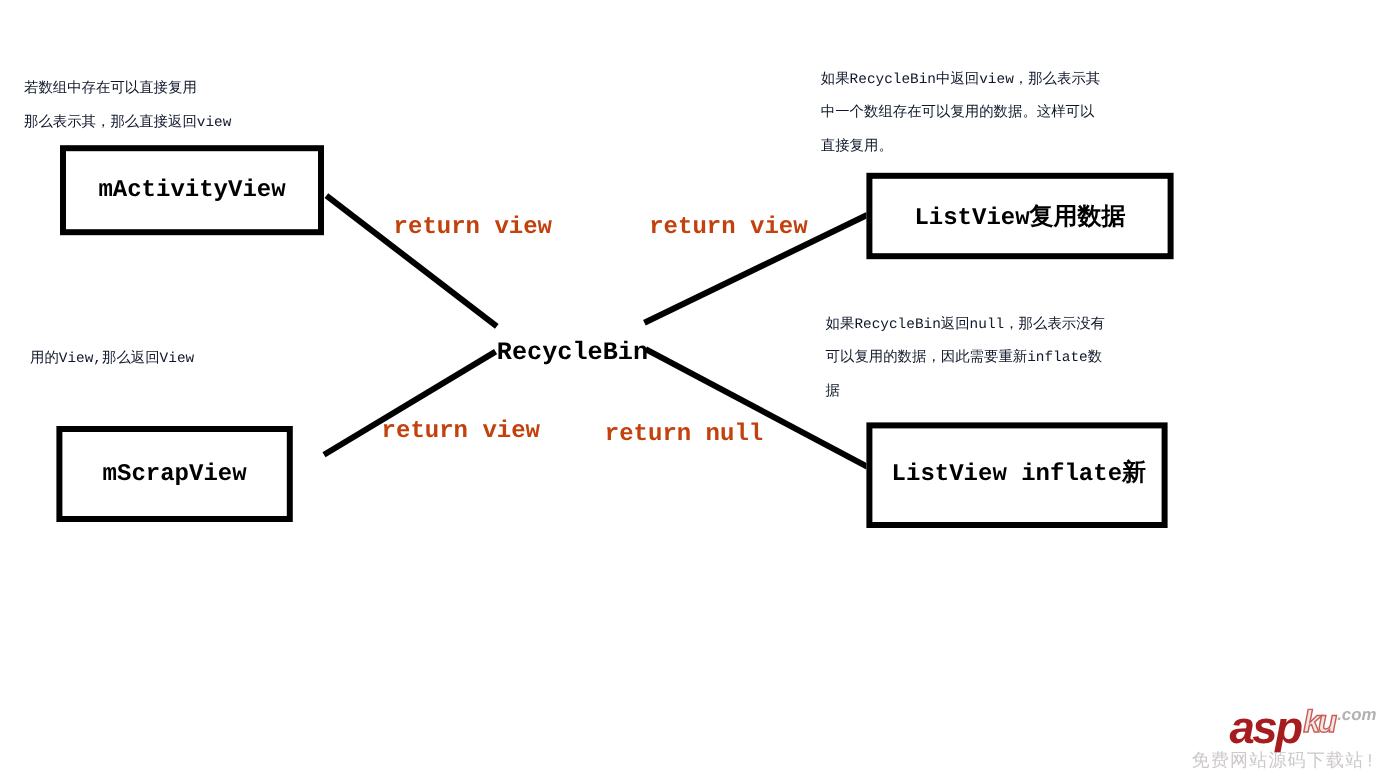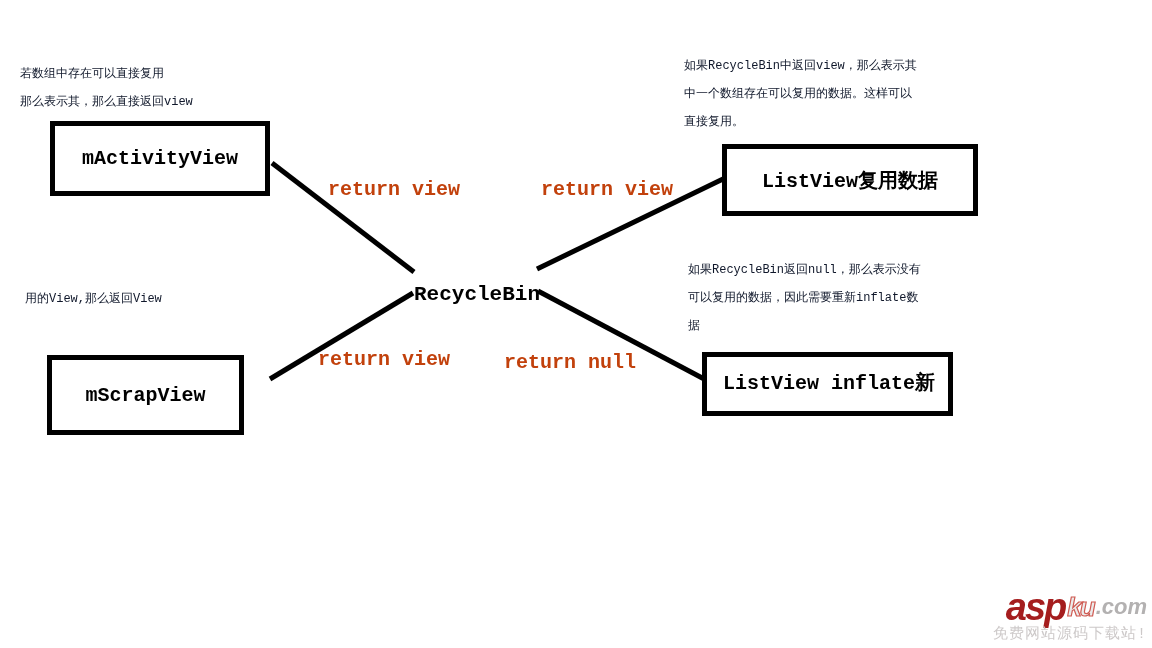--- a/index.html
+++ b/index.html
@@ -65,21 +65,21 @@
   .watermark {
     position: absolute;
     left: 972px;
     top: 588px;
     width: 175px;
     text-align: right;
     line-height: 1;
   }
   .wm-row {
     display: flex;
-    align-items: center;
+    align-items: flex-start;
     justify-content: flex-end;
     white-space: nowrap;
   }
   .wm-asp {
     font-family: "Liberation Sans", sans-serif;
     font-weight: bold;
     font-style: italic;
     font-size: 38px;
     color: #a51d1e;
     letter-spacing: -2px;
@@ -91,21 +91,21 @@
     font-size: 26px;
     color: #ebebeb;
     -webkit-text-stroke: 1.2px #cf5a52;
     letter-spacing: -2px;
     margin-left: 2px;
   }
   .wm-com {
     font-family: "Liberation Sans", sans-serif;
     font-weight: bold;
     font-style: italic;
-    font-size: 22px;
+    font-size: 14px;
     color: #b3b1b1;
     margin-left: 2px;
   }
   .wm-tagline {
     margin-top: 1px;
     font-size: 15px;
     font-weight: normal;
     color: #cdc9c9;
     letter-spacing: 1px;
     white-space: nowrap;
@@ -149,21 +149,21 @@
   </div>
 
   <div class="node-box" style="left:47px; top:355px; width:197px; height:80px;">
     <span>mScrapView</span>
   </div>
 
   <div class="node-box" style="left:722px; top:144px; width:256px; height:72px;">
     <span>ListView复用数据</span>
   </div>
 
-  <div class="node-box left-align" style="left:702px; top:352px; width:251px; height:64px;align-items:center;">
+  <div class="node-box left-align" style="left:722px; top:352px; width:251px; height:88px;align-items:center;">
     <div class="two-line">
       <div>ListView inflate新</div>
     </div>
   </div>
 
   <div class="center-label" style="left:414px; top:265px;margin-top:18px;">RecycleBin</div>
 
   <div class="edge-label" style="left:328px; top:178px;">return view</div>
 
   <div class="edge-label" style="left:541px; top:178px;">return view</div>

